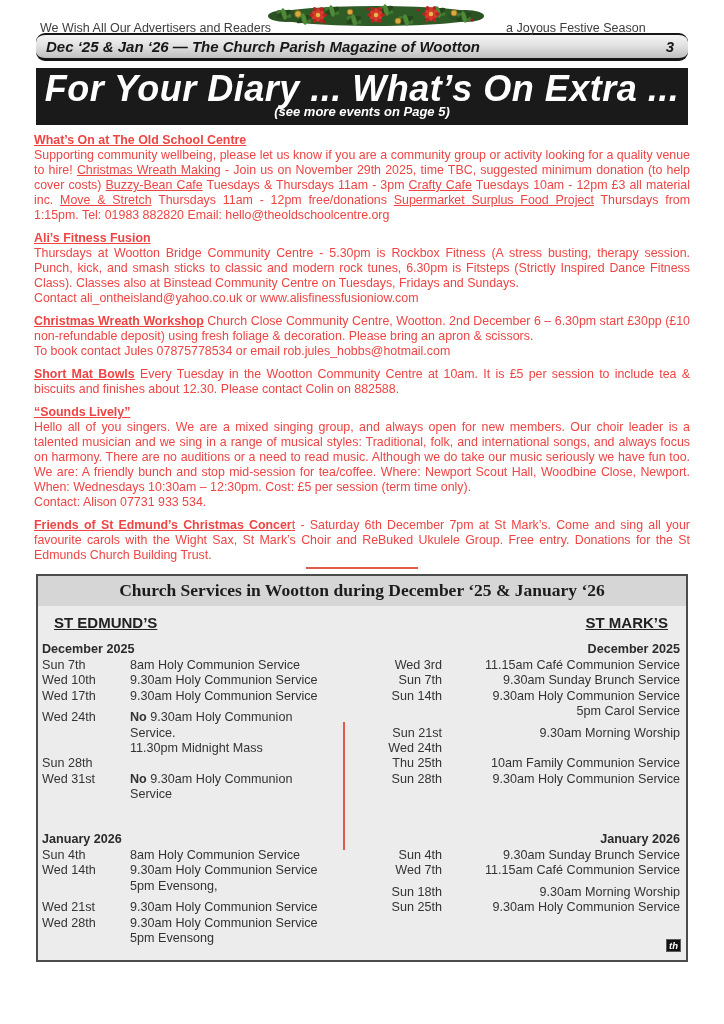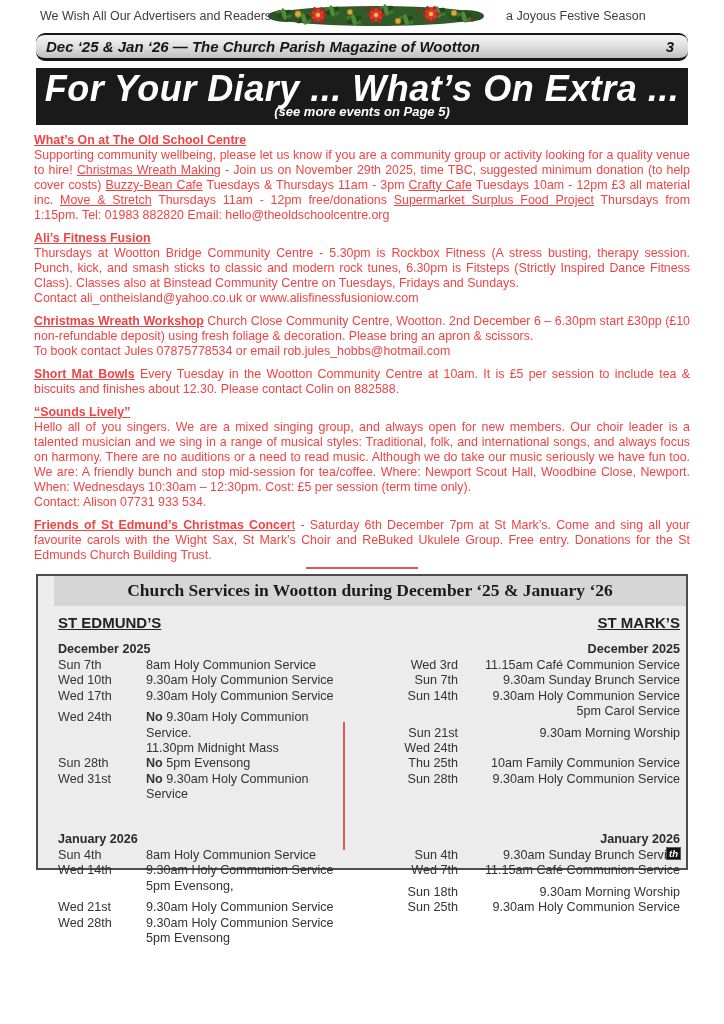--- a/index.html
+++ b/index.html
@@ -9,21 +9,21 @@
     --accent-red:#e2594e;
     --ink:#2b2b2b;
   }
   *{box-sizing:border-box;}
   html,body{margin:0;padding:0;}
   body{width:724px;height:1024px;background:#fff;font-family:"Liberation Sans",sans-serif;color:var(--ink);}
   .page{position:relative;width:724px;height:1024px;overflow:hidden;background:#fff;}
 
   
   .top-strip{position:relative;height:33px;}
-  .greet{position:absolute;top:9px;font-size:12.5px;color:#3d3d3d;white-space:nowrap;}
+  .greet{position:absolute;top:21px;font-size:12.5px;color:#3d3d3d;white-space:nowrap;}
   .greet.left{left:40px;}
   .greet.right{left:506px;}
   .garland{position:absolute;left:266px;top:1px;}
 
   
   .masthead{margin:0 36px;height:28px;background:linear-gradient(to bottom,#f4f4f4 0%,#e2e2e2 45%,#bfbfbf 100%);
     border-top:2px solid #161616;border-bottom:3px solid #161616;
     display:flex;align-items:center;justify-content:space-between;padding:0 14px 0 10px;
     font-style:italic;font-weight:bold;font-size:15px;color:#171717;border-radius:9px;}
 
@@ -37,28 +37,28 @@
   .article{padding:0 34px;font-size:12.4px;line-height:15px;color:#ef4444;}
   .blk{margin:0;}
   .blk.mt{margin-top:8px;}
   .just{text-align:justify;}
   .b{font-weight:bold;}
   .u{text-decoration:underline;}
 
   .red-divider{width:112px;height:2px;background:var(--accent-red);margin:4px auto 5px;}
 
   
-  .services{position:relative;margin:0 36px;height:296px;background:var(--panel-bg);border:2px solid #4c4c4c;padding-left:16px;}
+  .services{position:relative;margin:0 36px;height:388px;background:var(--panel-bg);border:2px solid #4c4c4c;}
   .services-title{background:var(--band-bg);text-align:center;font-family:"Liberation Serif",serif;
     font-weight:bold;font-size:17.5px;color:#1c1c1c;padding:4px 0 5px;}
   .cols{display:flex;padding:2px 6px 0 4px;}
   .col{min-width:0;}
   .colL{width:312px;}
   .colR{flex:1;text-align:right;}
-  .col-head{font-weight:bold;font-size:15px;text-decoration:underline;margin:6px 0 10px;color:#222;}
+  .col-head{font-weight:bold;font-size:15px;text-decoration:underline;margin:6px 12px 10px;color:#222;}
   .month-block.fixed{height:190px;}
   .month-label{font-weight:bold;font-size:12.6px;line-height:16px;margin-bottom:1px;}
   .svc-row{display:flex;font-size:12.6px;line-height:15.4px;color:#333;}
   .svc-row.gap{margin-top:6px;}
   .svc-date{width:88px;flex:none;}
   .colL .svc-lines{width:206px;}
   .colR .svc-lines{width:238px;}
   .red-mark{position:absolute;left:305px;top:146px;width:2px;height:128px;background:var(--accent-red);}
   .badge{position:absolute;right:5px;bottom:8px;background:#121212;color:#fff;border:1px solid #5a5a5a;
     font-style:italic;font-weight:bold;font-size:9.5px;line-height:11px;padding:0 2px;}
@@ -167,23 +167,20 @@
             </div>
             <div class="svc-row gap">
               <div class="svc-date">Wed 24th</div>
               <div class="svc-lines">
                 <div class="svc-line"><span class="b">No </span><span>9.30am Holy Communion Service.</span></div>
                 <div class="svc-line"><span>11.30pm Midnight Mass</span></div>
               </div>
             </div>
             <div class="svc-row">
               <div class="svc-date">Sun 28th</div>
-              <div class="svc-lines">
-                <div class="svc-line"><span class="b">No </span><span>5pm Evensong</span></div>
-              </div>
             </div>
             <div class="svc-row">
               <div class="svc-date">Wed 31st</div>
               <div class="svc-lines">
                 <div class="svc-line"><span class="b">No </span><span>9.30am Holy Communion Service</span></div>
               </div>
             </div>
           </div>
           <div class="month-block">
             <div class="month-label">January 2026</div>

